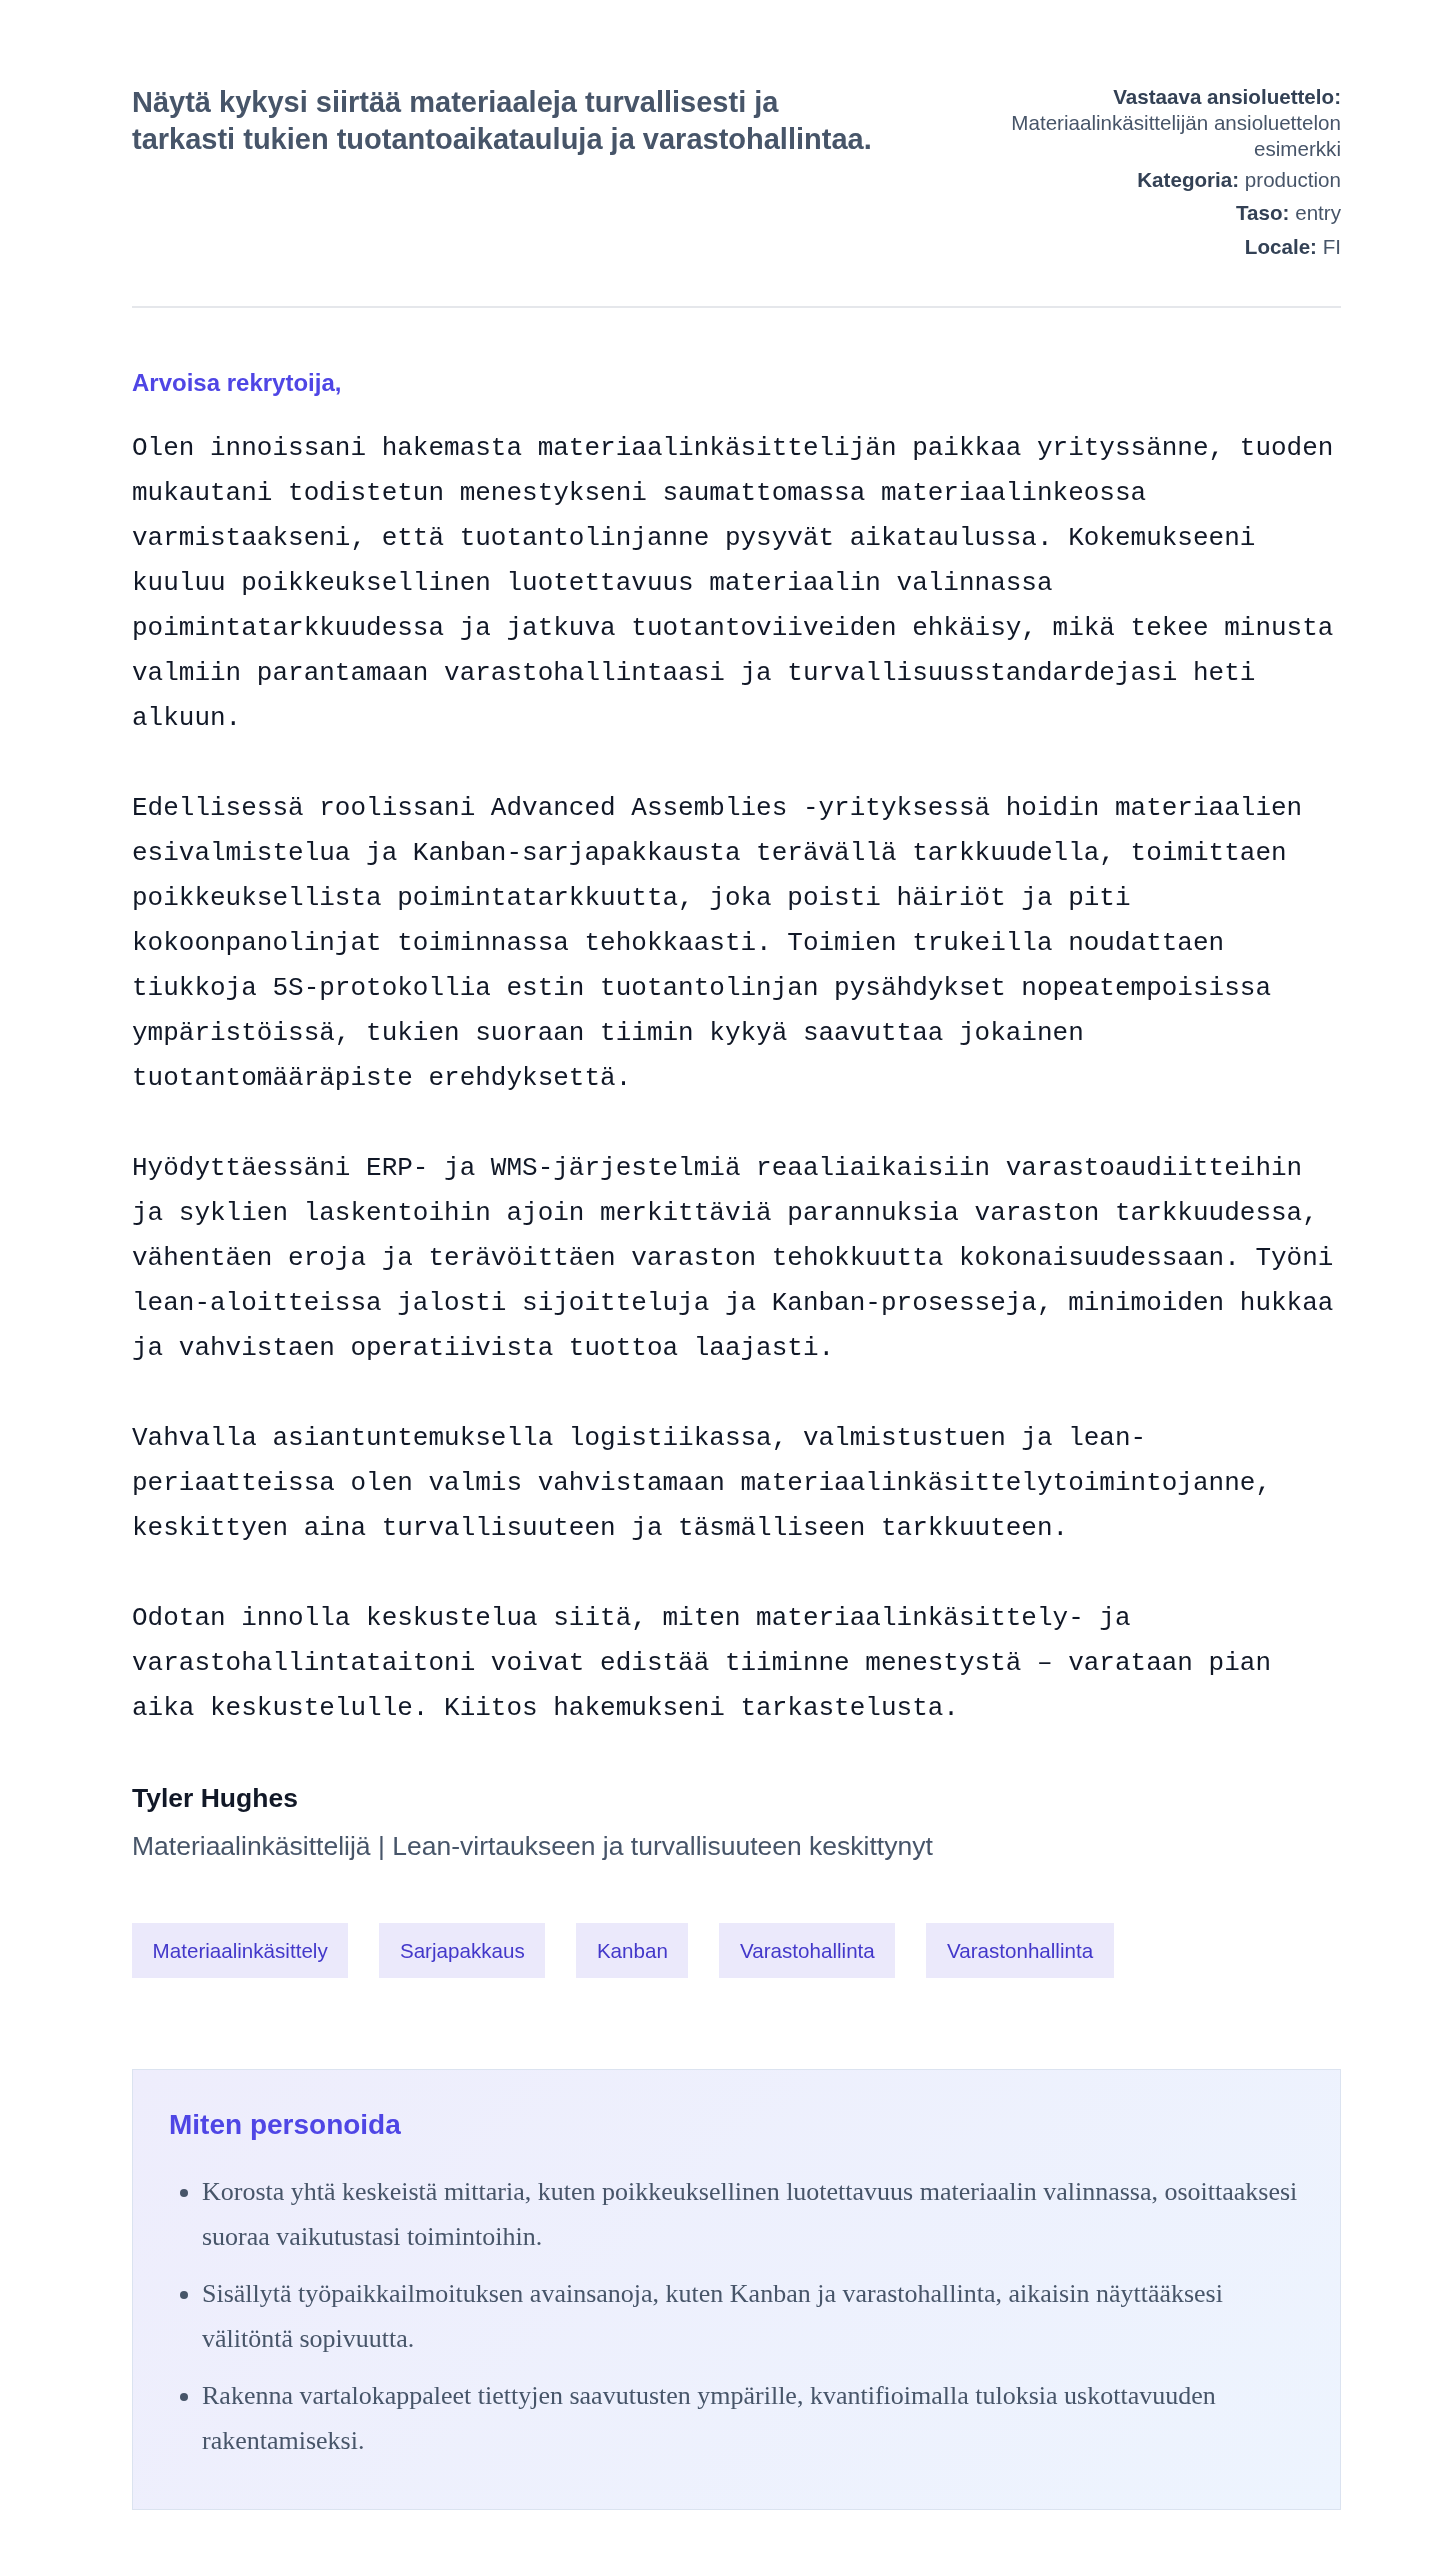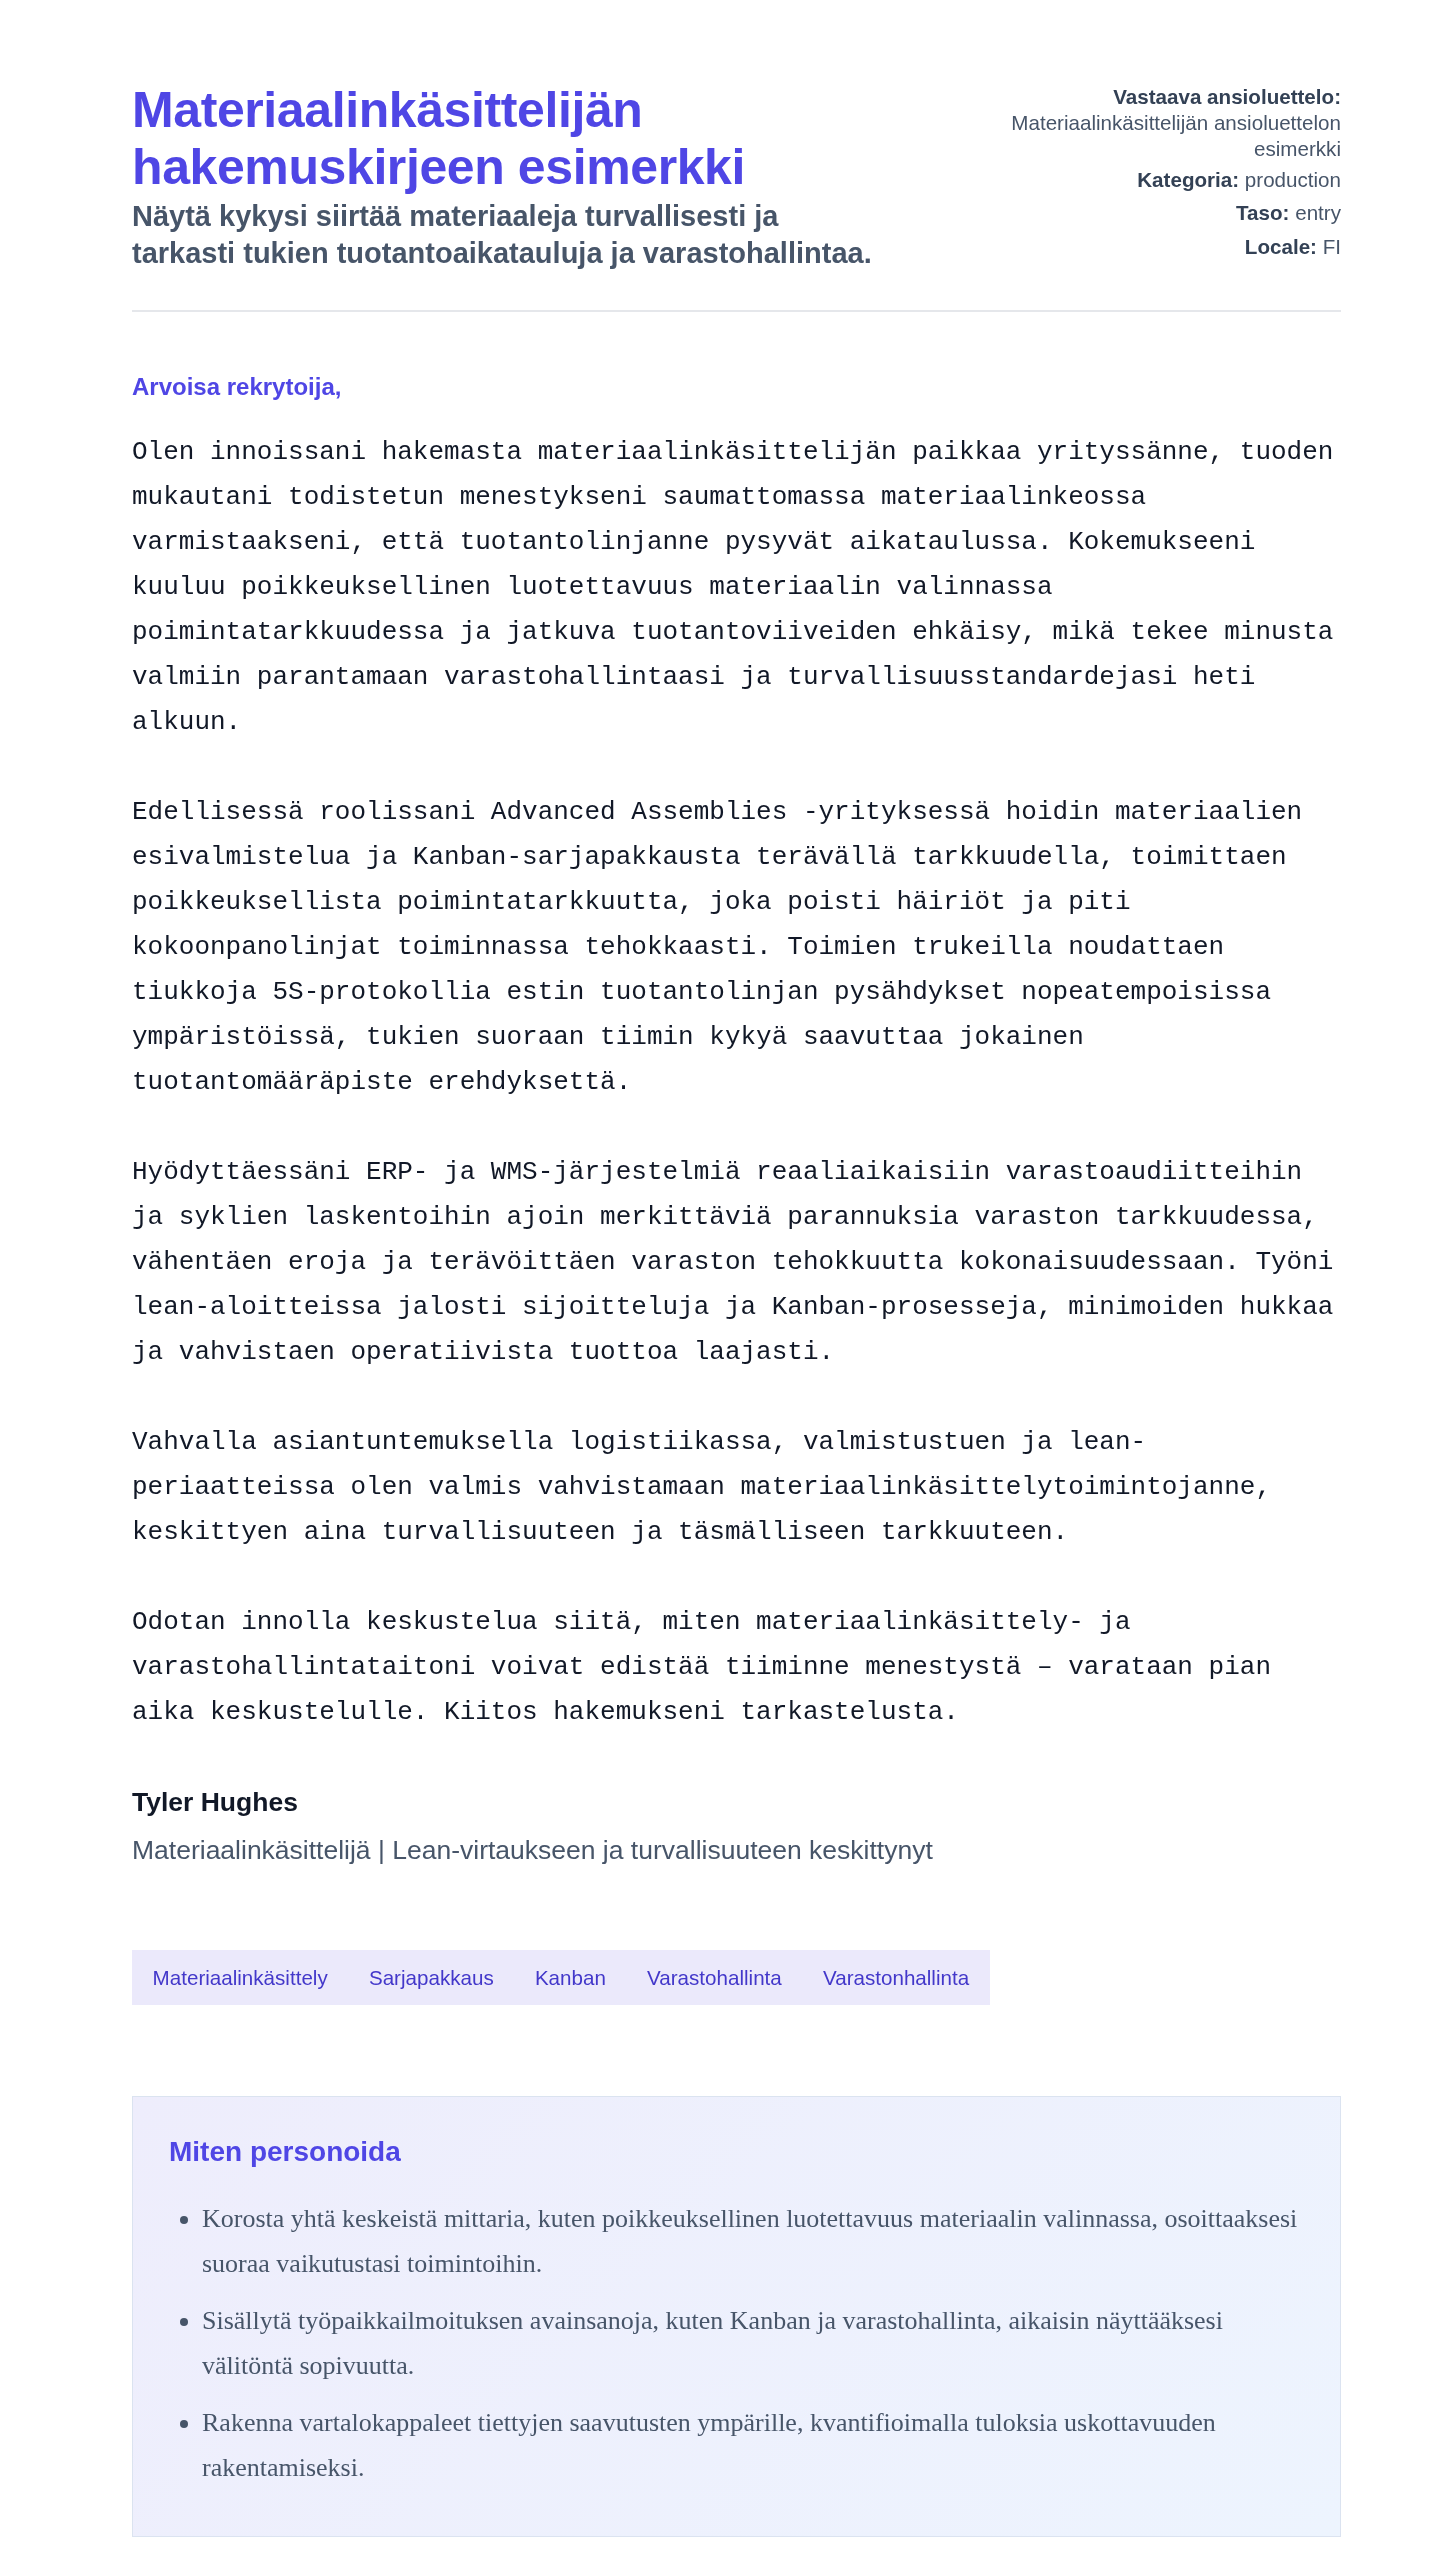--- a/index.html
+++ b/index.html
@@ -23,21 +23,21 @@
   .meta-row { margin-bottom: 7.7px; }
   .meta-row:first-child { margin-bottom: 7.7px; }
   .meta-label { font-weight: 700; color: #334155; }
   .divider { height: 2.6px; background: #e5e7eb; margin-top: 38px; }
   .greeting { margin: 58px 0 0 0; font-size: 24px; line-height: 34px; font-weight: 700; color: #4f46e5; }
   .body-text { margin-top: 26px; }
   .para { margin: 0 0 45px 0; font-size: 26px; line-height: 45px; color: #111827; font-family: Liberation Mono, monospace; }
   .signature { margin-top: 50px; }
   .sig-name { font-size: 26.5px; line-height: 34px; font-weight: 700; color: #111827; }
   .sig-role { margin-top: 13.7px; font-size: 26.5px; line-height: 34px; color: #475569; }
-  .tags { display: flex; gap: 0; margin-top: 83px; align-items: flex-end; }
+  .tags { display: flex; gap: 31px; margin-top: 60px; align-items: flex-end; }
   .tag {
     background: #ebe9fb; color: #4338ca; font-size: 20.6px; line-height: 26px;
     padding: 14.6px 20.6px 14.6px 20.6px; font-weight: 500;
   }
   .tips {
     margin-top: 91px; border: 1.7px solid #dbe3f0;
     background: linear-gradient(135deg, #eeedfc 0%, #edf4fe 100%);
     padding: 38px 36px 34px 36px;
   }
   .tips-title { margin: 0; font-size: 28px; line-height: 34px; font-weight: 700; color: #4f46e5; }
@@ -45,21 +45,20 @@
   .tips-list li { font-size: 26px; line-height: 45px; color: #475569; margin-bottom: 12px; }
   .tips-list li::marker { color: #475569; }
 </style>
 </head>
 <body>
 
 <div class="page">
 
   <header class="header">
     <div class="header-left">
-      <h1 class="title">Materiaalinkäsittelijän hakemuskirjeen esimerkki</h1>
       <p class="subtitle">Näytä kykysi siirtää materiaaleja turvallisesti ja tarkasti tukien tuotantoaikatauluja ja varastohallintaa.</p>
     </div>
     <div class="meta">
       <div class="meta-row" style="margin-bottom:5.1px;">
         <div class="meta-label">Vastaava ansioluettelo:</div>
         <div>Materiaalinkäsittelijän ansioluettelon esimerkki</div>
       </div>
       <div class="meta-row">
         <span class="meta-label">Kategoria:</span>
         <span>production</span>

